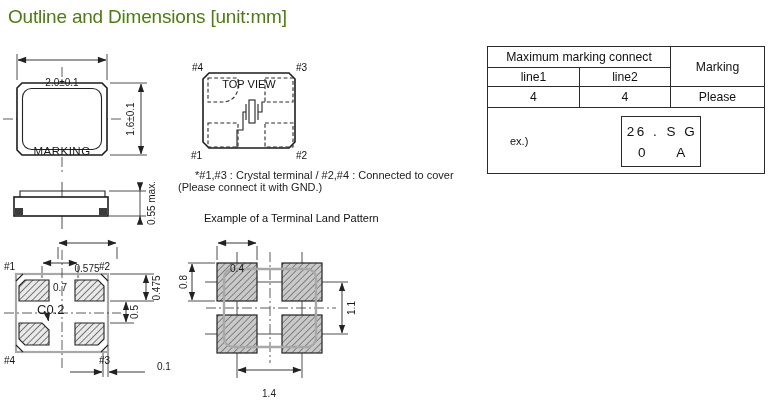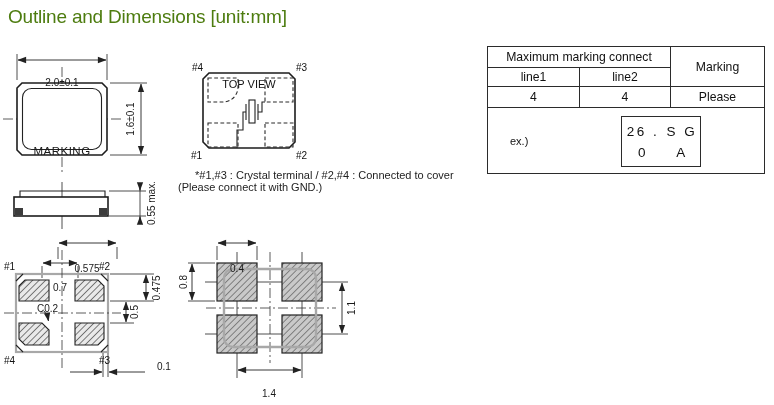--- a/index.html
+++ b/index.html
@@ -161,25 +161,26 @@
   <div class="note" style="left:178px;top:181px;">(Please connect it with GND.)</div>
 
   <div class="lbl rot" style="left:151px;top:203px;">0.55 max.</div>
 
   <div class="lbl ctr" style="left:57px;top:231px;width:60px;">0.575</div>
   <div class="lbl ctr" style="left:42px;top:250px;width:36px;">0.7</div>
   <div class="lbl pin" style="left:4px;top:261px;">#1</div>
   <div class="lbl pin" style="left:99px;top:261px;">#2</div>
   <div class="lbl pin" style="left:4px;top:355px;">#4</div>
   <div class="lbl pin" style="left:99px;top:355px;">#3</div>
-  <div class="lbl" style="left:37px;top:303px;font-size:10px;">C0.2</div>
+  <div class="lbl" style="left:37px;top:303px;font-size:13px;">C0.2</div>
   <div class="lbl rot" style="left:134px;top:312px;">0.5</div>
   <div class="lbl rot" style="left:156px;top:288px;">0.475</div>
   <div class="lbl" style="left:113px;top:361px;padding-left:44px;">0.1</div>
 
+  <div class="lbl sec-title" style="left:204px;top:212px;">Example of a Terminal Land Pattern</div>
   <div class="lbl ctr" style="left:207px;top:231px;width:60px;">0.4</div>
   <div class="lbl rot" style="left:183px;top:282px;">0.8</div>
   <div class="lbl rot" style="left:351px;top:308px;">1.1</div>
   <div class="lbl ctr" style="left:239px;top:356px;width:60px;">1.4</div>
 
   <table id="mark-table">
     <tbody>
         <tr class="r1">
       <td class="c1" colspan="2">Maximum marking connect</td>
       <td class="c3" rowspan="2">Marking</td>

